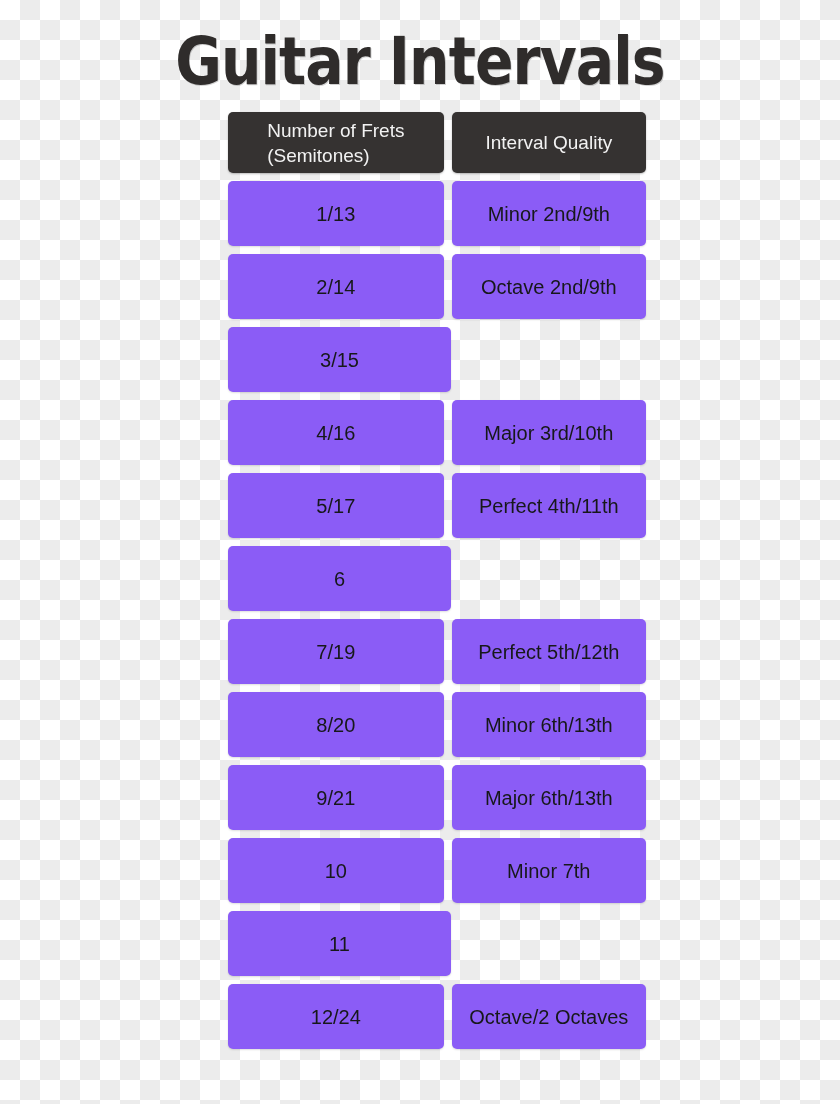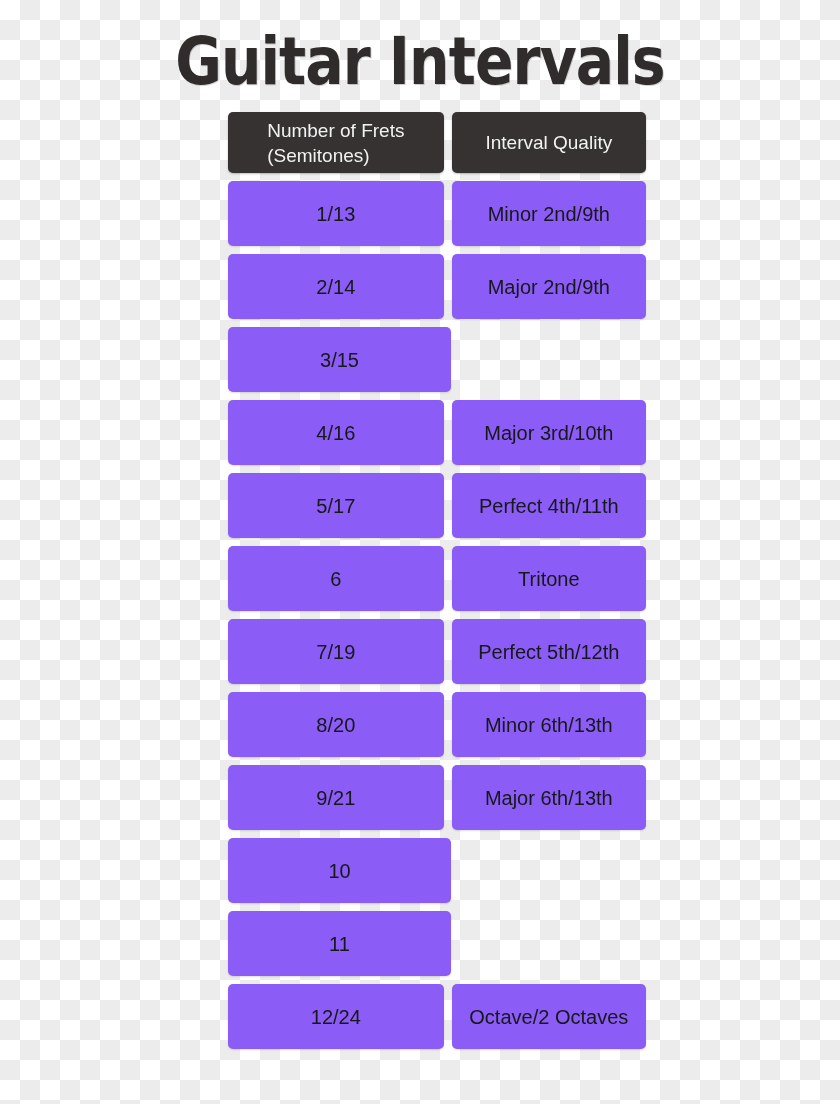--- a/index.html
+++ b/index.html
@@ -120,51 +120,51 @@
       <div class="cell col-quality">Interval Quality</div>
     </div>
 
     <div id="body-rows">
         <div class="row body">
           <div class="cell col-frets">1/13</div>
           <div class="cell col-quality">Minor 2nd/9th</div>
         </div>
         <div class="row body">
           <div class="cell col-frets">2/14</div>
-          <div class="cell col-quality">Major 2nd/9th</div>
+          <div class="cell col-quality">Octave 2nd/9th</div>
         </div>
         <div class="row body">
           <div class="cell col-frets">3/15</div>
         </div>
         <div class="row body">
           <div class="cell col-frets">4/16</div>
           <div class="cell col-quality">Major 3rd/10th</div>
         </div>
         <div class="row body">
           <div class="cell col-frets">5/17</div>
           <div class="cell col-quality">Perfect 4th/11th</div>
         </div>
         <div class="row body">
           <div class="cell col-frets">6</div>
-          <div class="cell col-quality">Tritone</div>
         </div>
         <div class="row body">
           <div class="cell col-frets">7/19</div>
           <div class="cell col-quality">Perfect 5th/12th</div>
         </div>
         <div class="row body">
           <div class="cell col-frets">8/20</div>
           <div class="cell col-quality">Minor 6th/13th</div>
         </div>
         <div class="row body">
           <div class="cell col-frets">9/21</div>
           <div class="cell col-quality">Major 6th/13th</div>
         </div>
         <div class="row body">
           <div class="cell col-frets">10</div>
+          <div class="cell col-quality">Minor 7th</div>
         </div>
         <div class="row body">
           <div class="cell col-frets">11</div>
         </div>
         <div class="row body">
           <div class="cell col-frets">12/24</div>
           <div class="cell col-quality">Octave/2 Octaves</div>
         </div>
       </div>
 

